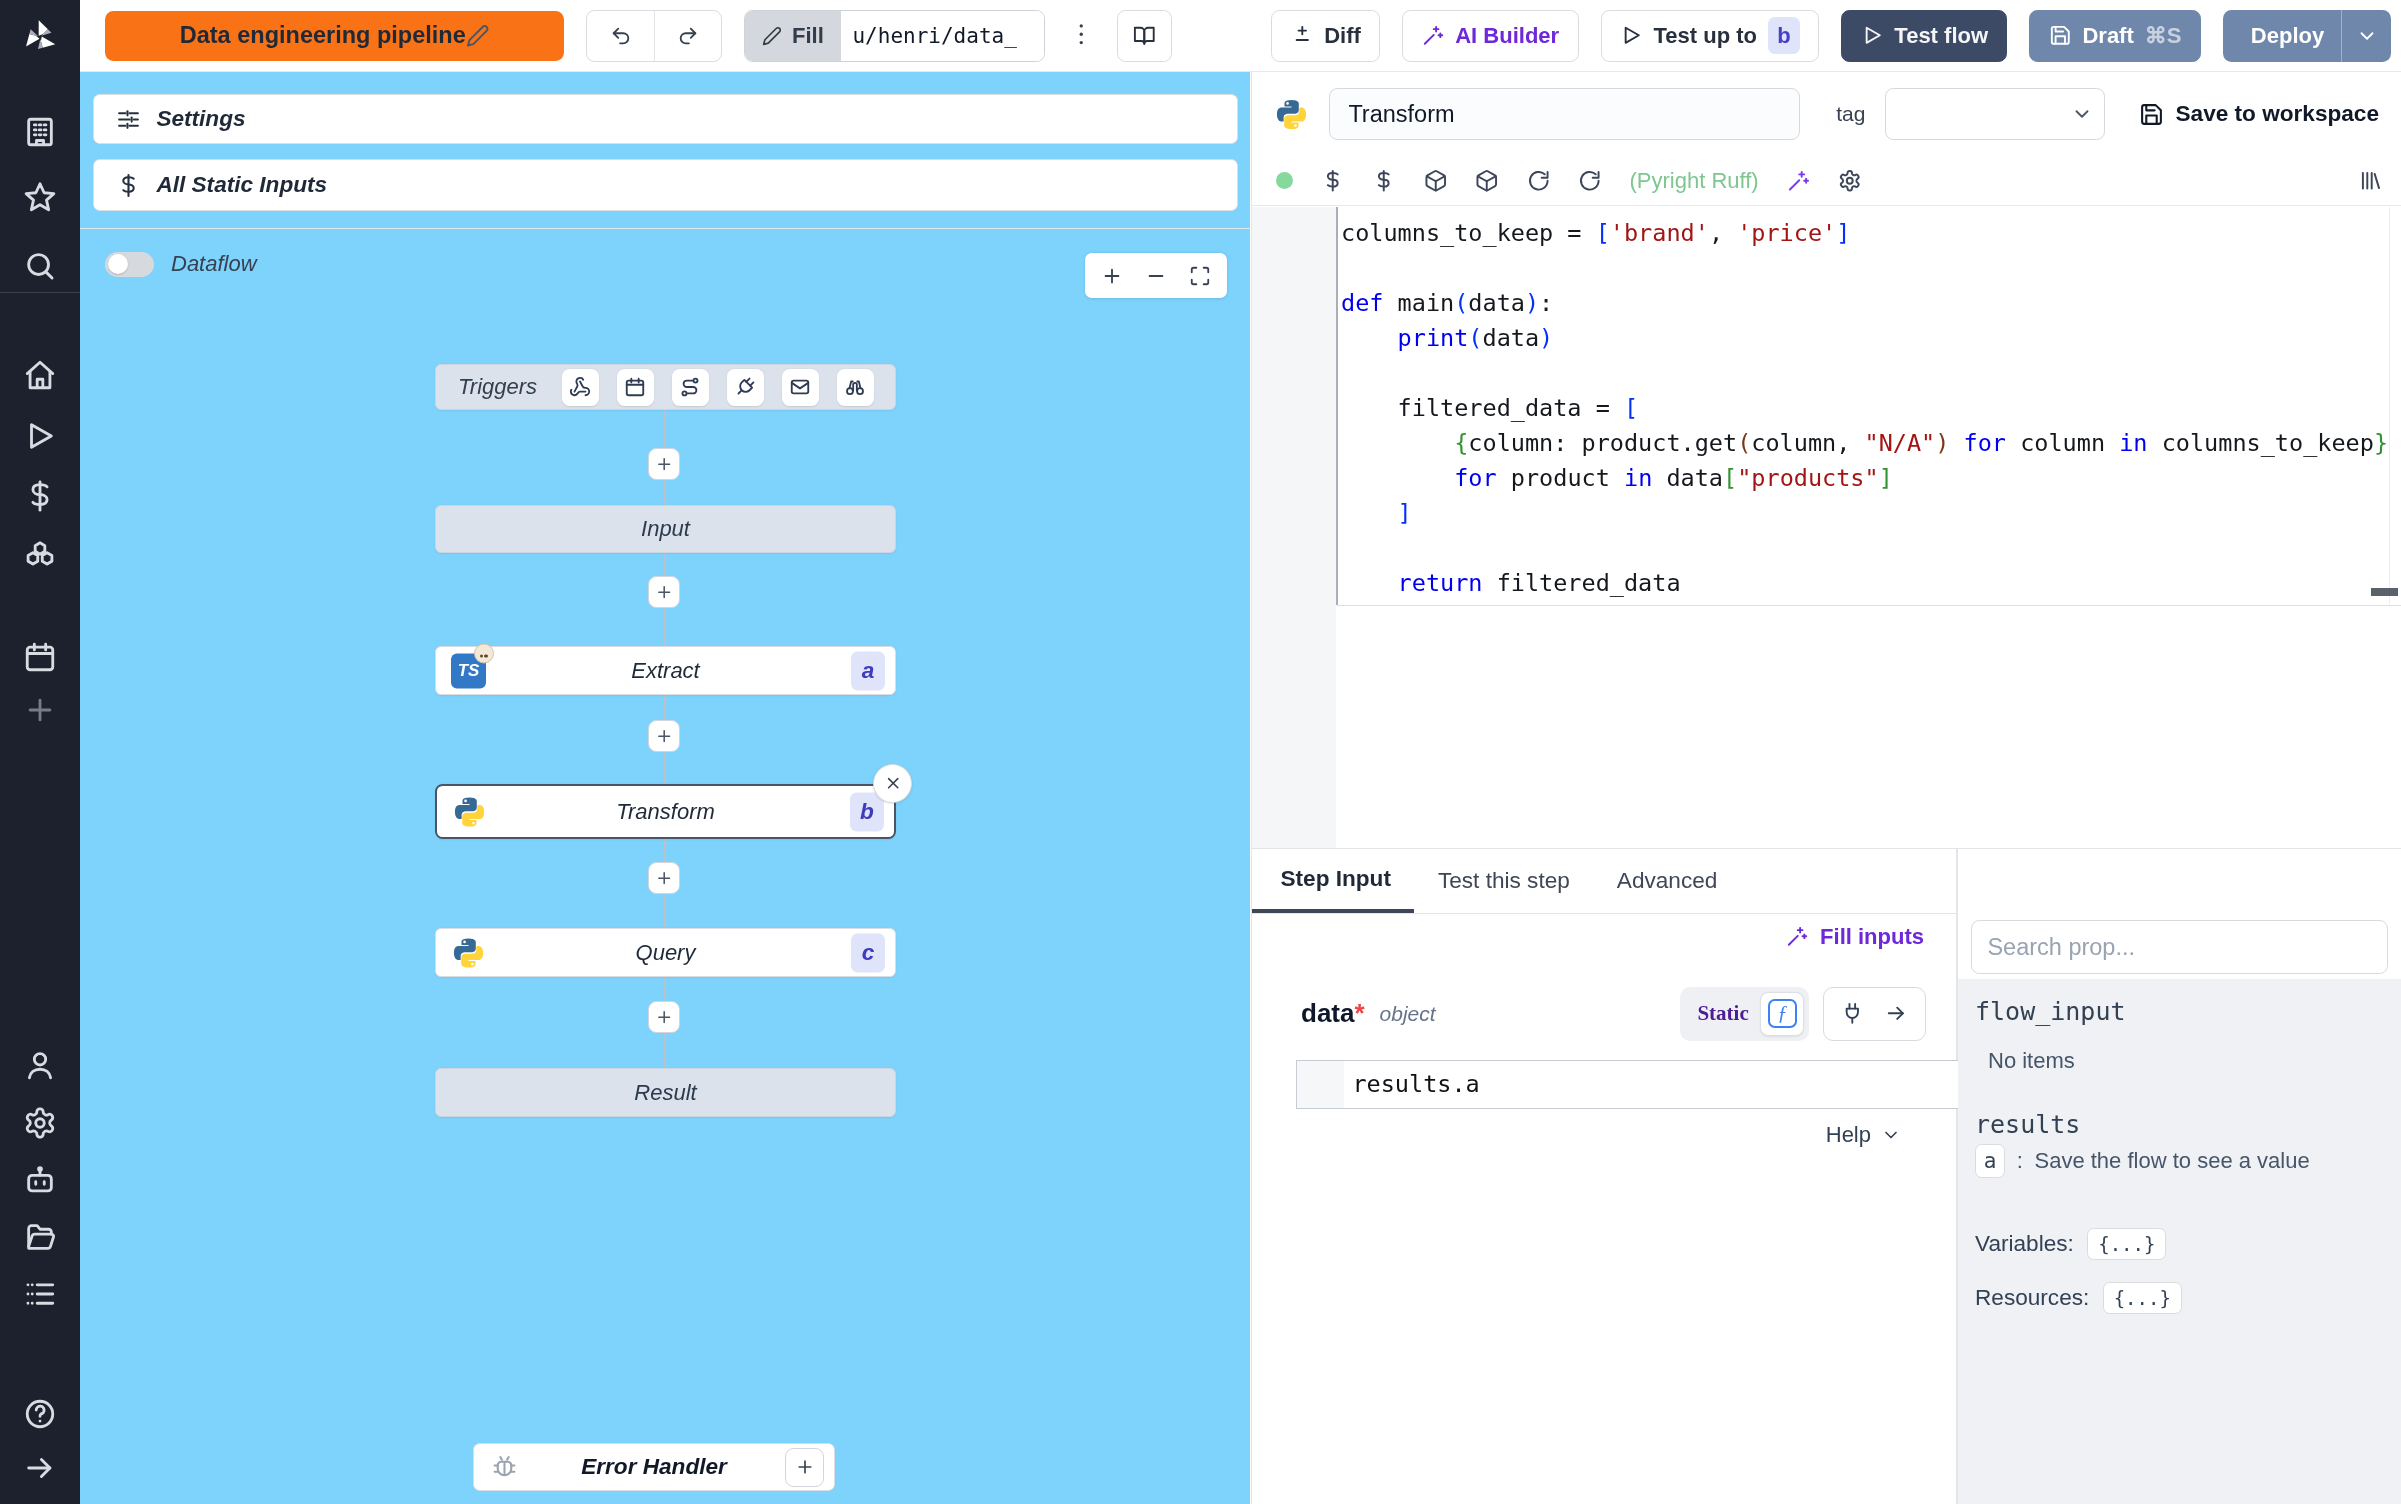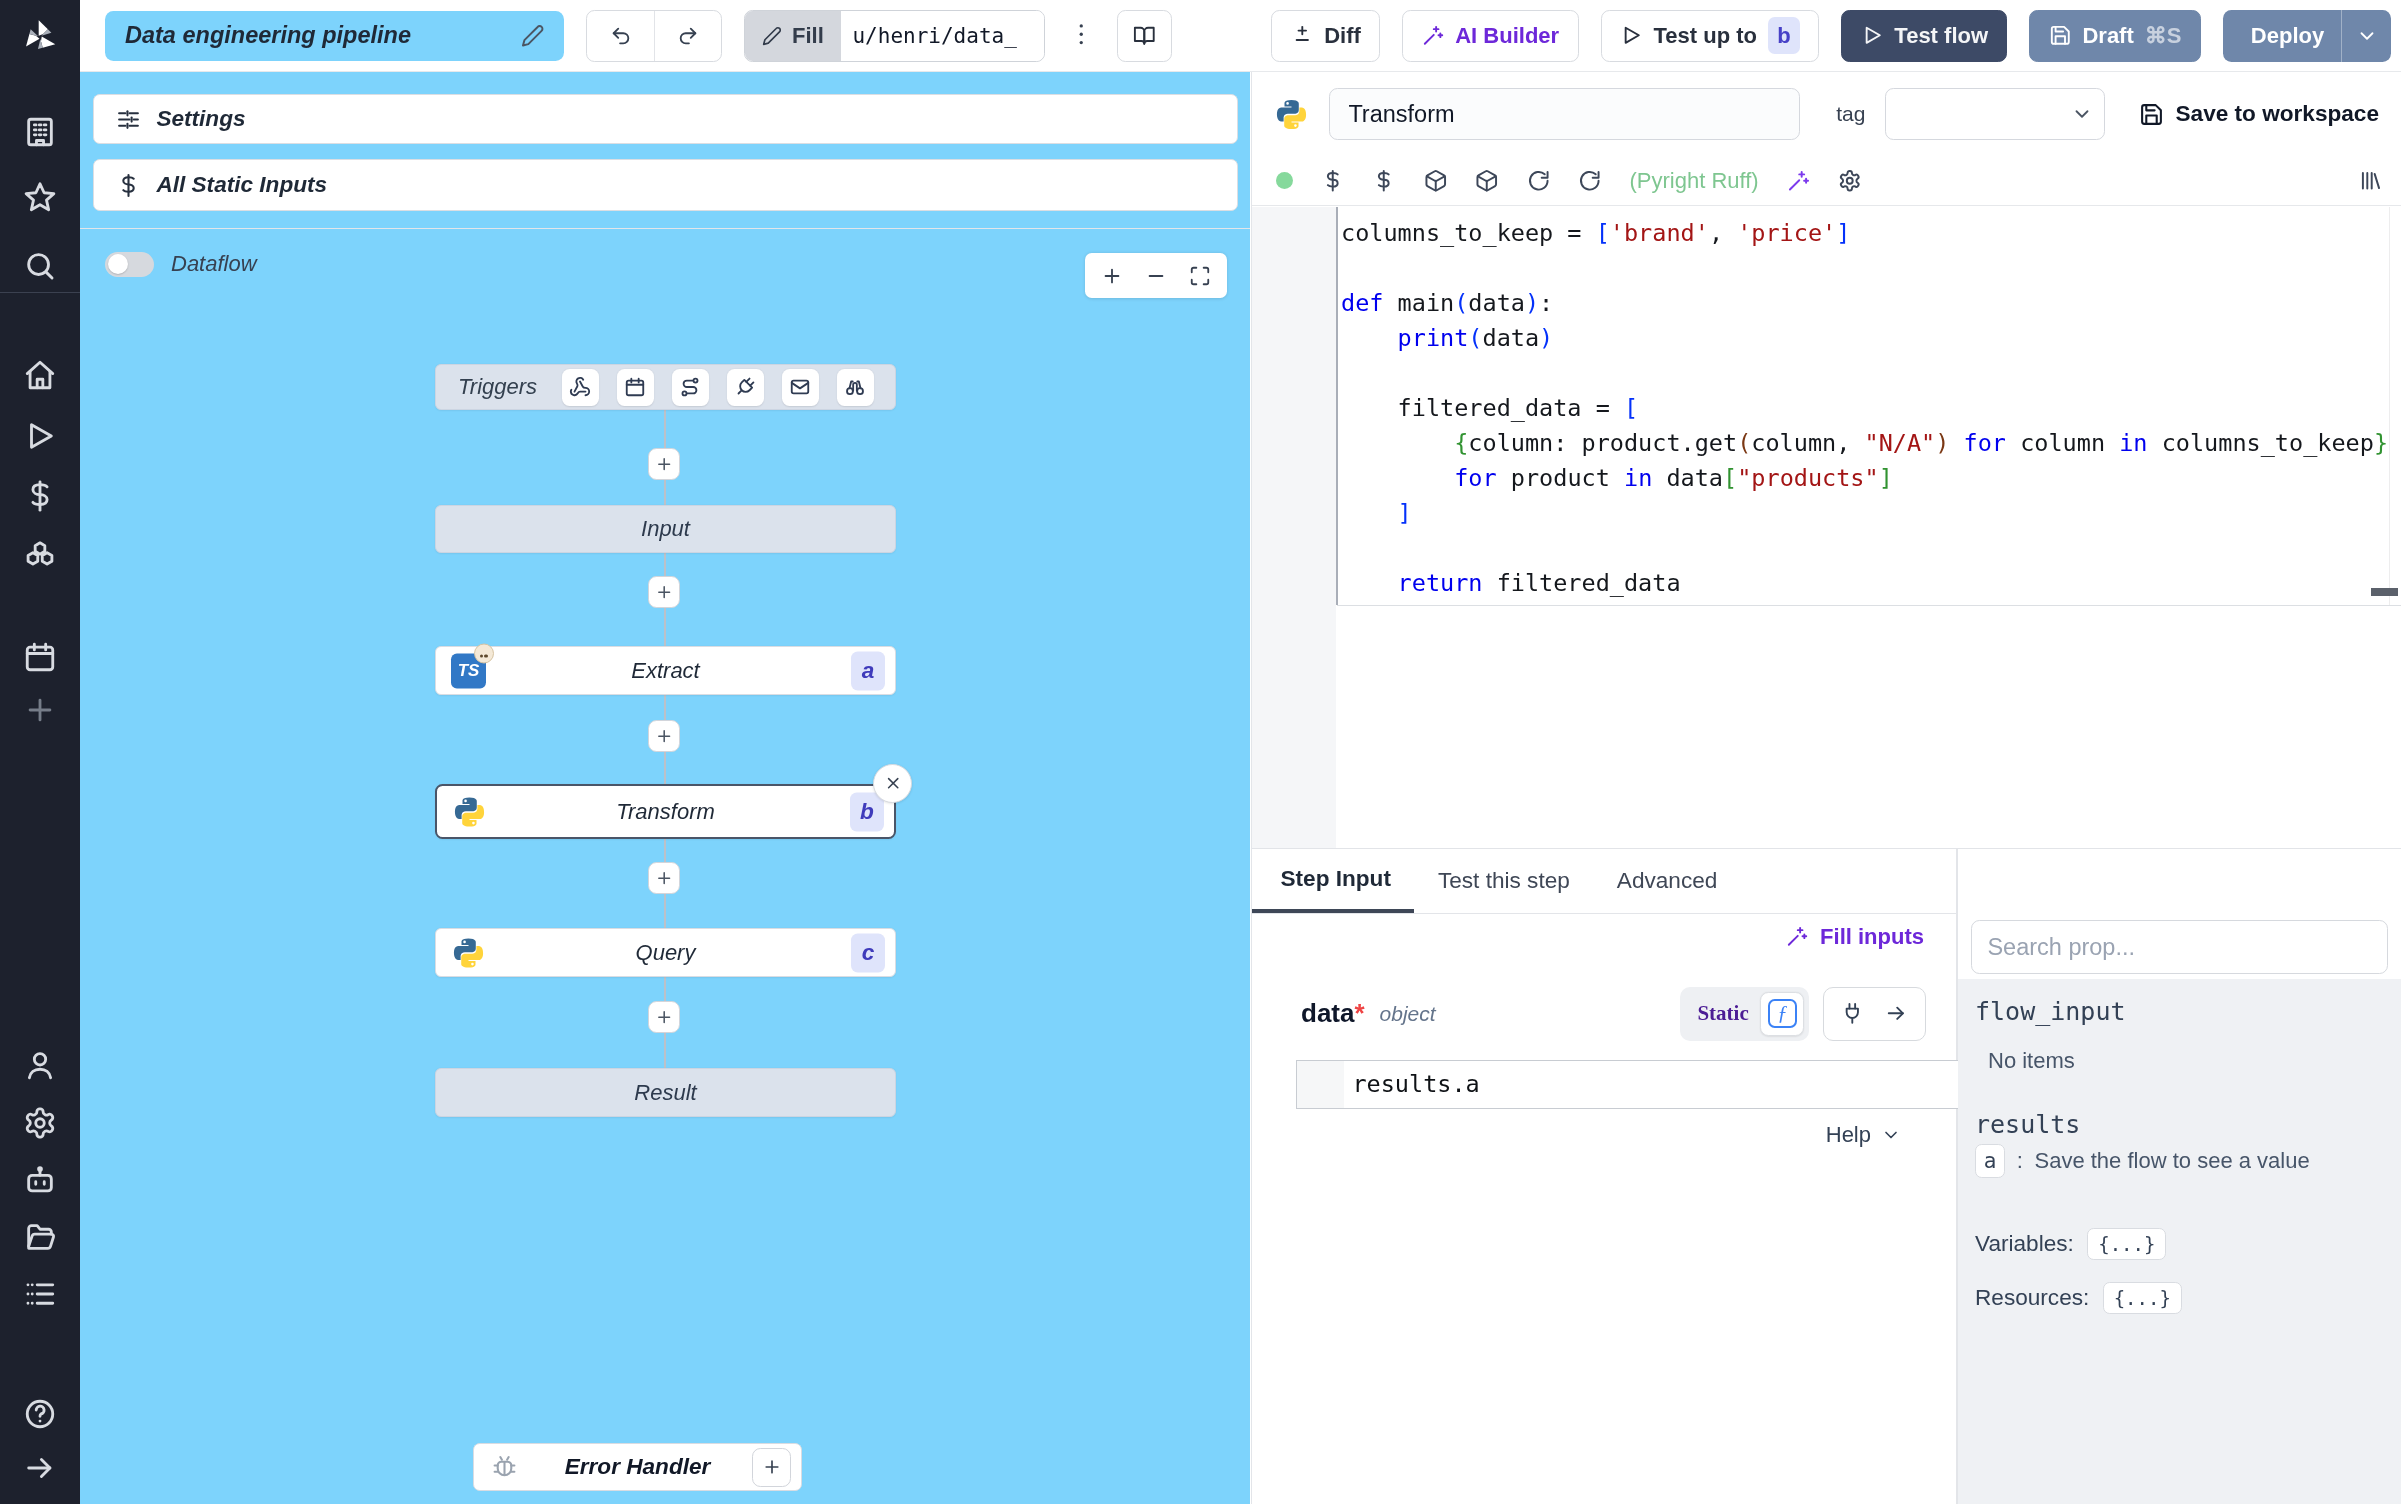--- a/index.html
+++ b/index.html
@@ -11,22 +11,22 @@
   
   .sidebar { position:absolute; left:0; top:0; width:80px; height:1505px; background:#1d212d; z-index:30; }
   .sb-item { position:absolute; left:50%; transform:translateX(-50%); width:34px; height:34px; color:#d8dbe1; cursor:pointer; }
   .sb-item svg { width:34px; height:34px; }
   .sb-logo { position:absolute; left:50%; transform:translateX(-50%); top:15px; width:44px; height:44px; }
   .sb-div { position:absolute; left:0; right:0; top:292px; height:0.8px; background:#3b4150; }
 
   
   .topbar { position:absolute; left:80px; right:0; top:0; height:72px; background:#fff; border-bottom:0.8px solid #e7e9ec;
             display:flex; align-items:center; padding:0 10px 0 25px; gap:22px; z-index:20; }
-  .title-chip { display:flex; align-items:center; justify-content:space-between; width:459px; height:50px;
-                background:#7dd3fc; border-radius:8.4px; padding:0 20px;font-style:italic; }
+  .title-chip { display:flex; align-items:center; justify-content:center; width:459px; height:50px;
+                background:#f97316; border-radius:8.4px; padding:0 20px; }
   .title-chip b { font-size:23.5px; font-weight:700; color:#1f2937; }
   .icon-btn28 { width:23.5px; height:23.5px; color:#4b5563; }
   .btn-group { display:flex; height:52px; border:1.3px solid #d8dbe0; border-radius:8.4px; overflow:hidden; background:#fff; }
   .btn-group .seg { width:67px; display:flex; align-items:center; justify-content:center; color:#374151; }
   .btn-group .seg + .seg { border-left:1.3px solid #e2e4e8; }
   .path-group { display:flex; height:52px; border-radius:8.4px; overflow:hidden; border:1.3px solid #cfd3d9; }
   .path-left { display:flex; align-items:center; gap:10px; background:#d4d7dd; color:#333c4b; padding:0 17px; font-size:22px; font-weight:600; }
   .path-input { width:203px; border:none; outline:none; font-family:"DejaVu Sans Mono", monospace; font-size:21px; color:#111827; padding:0 11.7px; background:#fff; }
   .tb-btn { display:flex; align-items:center; gap:11px; height:52px; padding:0 18.4px; border:1.3px solid #d8dbe0; border-radius:8.4px;
             background:#fff; font-size:22px; font-weight:600; color:#29303d; cursor:pointer; white-space:nowrap; }
@@ -76,21 +76,21 @@
   .trig-btn svg { width:22px; height:22px; }
   .ts-icon { width:35px; height:35px; background:#3178c6; border-radius:5.9px; color:#fff; font-weight:800; font-size:17px;
              display:flex; align-items:center; justify-content:center; position:relative; }
   .bun { position:absolute; right:-7.5px; top:-9.2px; width:20px; height:20px; background:#f4e9d7; border:0.8px solid #d6c3a2; border-radius:50%; }
   .bun i { position:absolute; top:9.2px; width:3.4px; height:3.4px; background:#5f4a2e; border-radius:50%; }
   .bun i:first-child { left:5px; } .bun i:last-child { right:5px; }
   .py-icon { width:35px; height:35px; }
   .node-x { position:absolute; right:-18.4px; top:-22px; width:39px; height:39px; background:#fff; border:0.8px solid #d8dbe0; border-radius:50%;
             display:flex; align-items:center; justify-content:center; color:#374151; cursor:pointer; box-shadow:0 0.8px 2.5px rgba(0,0,0,.12); }
   .node-x svg { width:18.4px; height:18.4px; }
-  .err-node { position:absolute; left:393px; top:1371px; width:329px; height:48px; background:#fff; border:0.8px solid #d9dce2; border-radius:6.7px;
+  .err-node { position:absolute; left:393px; top:1371px; width:362px; height:48px; background:#fff; border:0.8px solid #d9dce2; border-radius:6.7px;
               display:flex; align-items:center; cursor:pointer; }
   .err-node .bugic { margin-left:18.4px; color:#9aa3af; }
   .err-node .elabel { position:absolute; left:0; right:0; text-align:center; font-size:22.6px; font-weight:700; color:#111827; }
   .err-plus { position:absolute; right:10px; width:39px; height:39px; border:1.3px solid #d2d5db; border-radius:8.4px; background:#fff;
               display:flex; align-items:center; justify-content:center; color:#374151; }
 
   
   .rpanel { position:absolute; left:1251px; right:0; top:72px; bottom:0; background:#fff; border-left:0.8px solid #e3e5e9; }
   .step-header { position:absolute; left:0; right:0; top:0; height:84px; display:flex; align-items:center; padding:0 22px; gap:20px; }
   .name-input { width:471px; height:52px; border:0.8px solid #d5d8de; border-radius:8.4px; background:#fbfcfd; font-size:23.5px; color:#111827;

